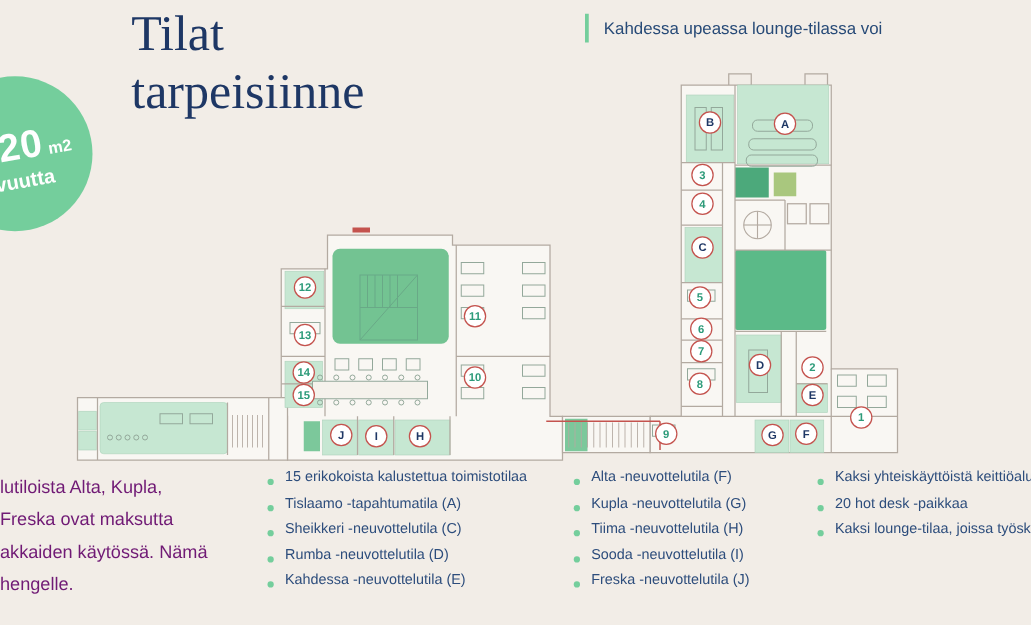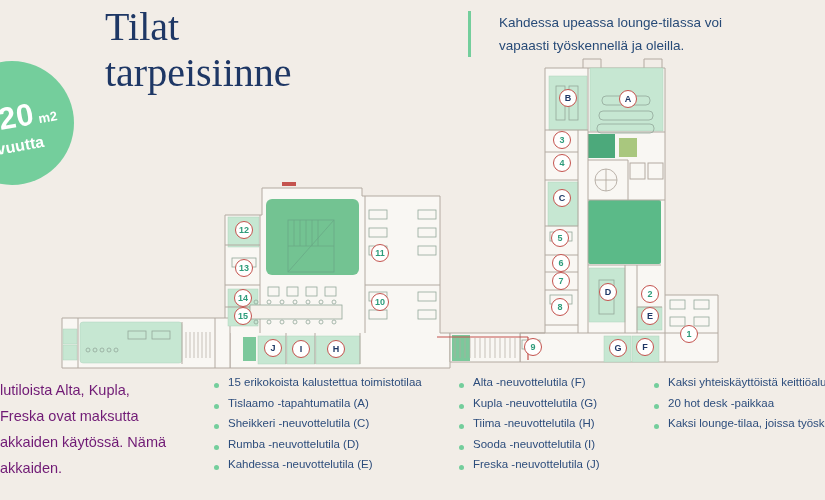--- a/index.html
+++ b/index.html
@@ -13,21 +13,21 @@
   .badge-inner{position:absolute;left:50px;top:36px;transform:rotate(-10deg);color:#fff;white-space:nowrap;}
   .b-num{font-size:31px;font-weight:bold;letter-spacing:0.5px;}
   .b-unit{font-size:13px;font-weight:bold;margin-left:4px;}
   .b-cap{font-size:16px;font-weight:bold;margin-left:-16px;margin-top:2px;}
 
   
   .title{position:absolute;left:105px;top:4px;color:#1e3765;
          font-family:"Liberation Serif",serif;font-weight:normal;font-size:40px;line-height:46px;}
 
   
-  .quote{position:absolute;left:468px;top:11px;border-left:3px solid #74ce9c;padding-left:28px;
+  .quote{position:absolute;left:468px;top:11px;border-left:3px solid #74ce9c;padding-left:12px;
          color:#274a77;font-size:13.5px;line-height:23px;white-space:nowrap;}
 
   
   .intro{position:absolute;left:0;top:377px;color:#701a75;font-size:14.5px;line-height:26px;white-space:nowrap;}
 
   
   .blist{position:absolute;list-style:none;margin:0;padding:0;color:#2d4d7c;font-size:11.5px;}
   .blist li{display:flex;align-items:flex-end;margin-bottom:8.5px;white-space:nowrap;}
   .dot{flex:0 0 auto;width:5px;height:5px;border-radius:50%;background:#74ce9c;margin:4px 9px 0 0;}
   .col1{left:214px;top:376px;}
@@ -306,28 +306,27 @@
     </div>
   </div>
 
   <div class="title">
     <div>Tilat</div>
     <div>tarpeisiinne</div>
   </div>
 
   <div class="quote">
     <div>Kahdessa upeassa lounge-tilassa voi</div>
-    <div>vapaasti työskennellä ja oleilla.</div>
   </div>
 
   <div class="intro">
     <div>lutiloista Alta, Kupla,</div>
     <div>Freska ovat maksutta</div>
     <div>akkaiden käytössä. Nämä</div>
-    <div>akkaiden.</div>
+    <div>hengelle.</div>
   </div>
 
   <ul class="blist col1">
     <li>
         <span class="dot"></span>
         <span>15 erikokoista kalustettua toimistotilaa</span>
       </li>
     <li>
         <span class="dot"></span>
         <span>Tislaamo -tapahtumatila (A)</span>

